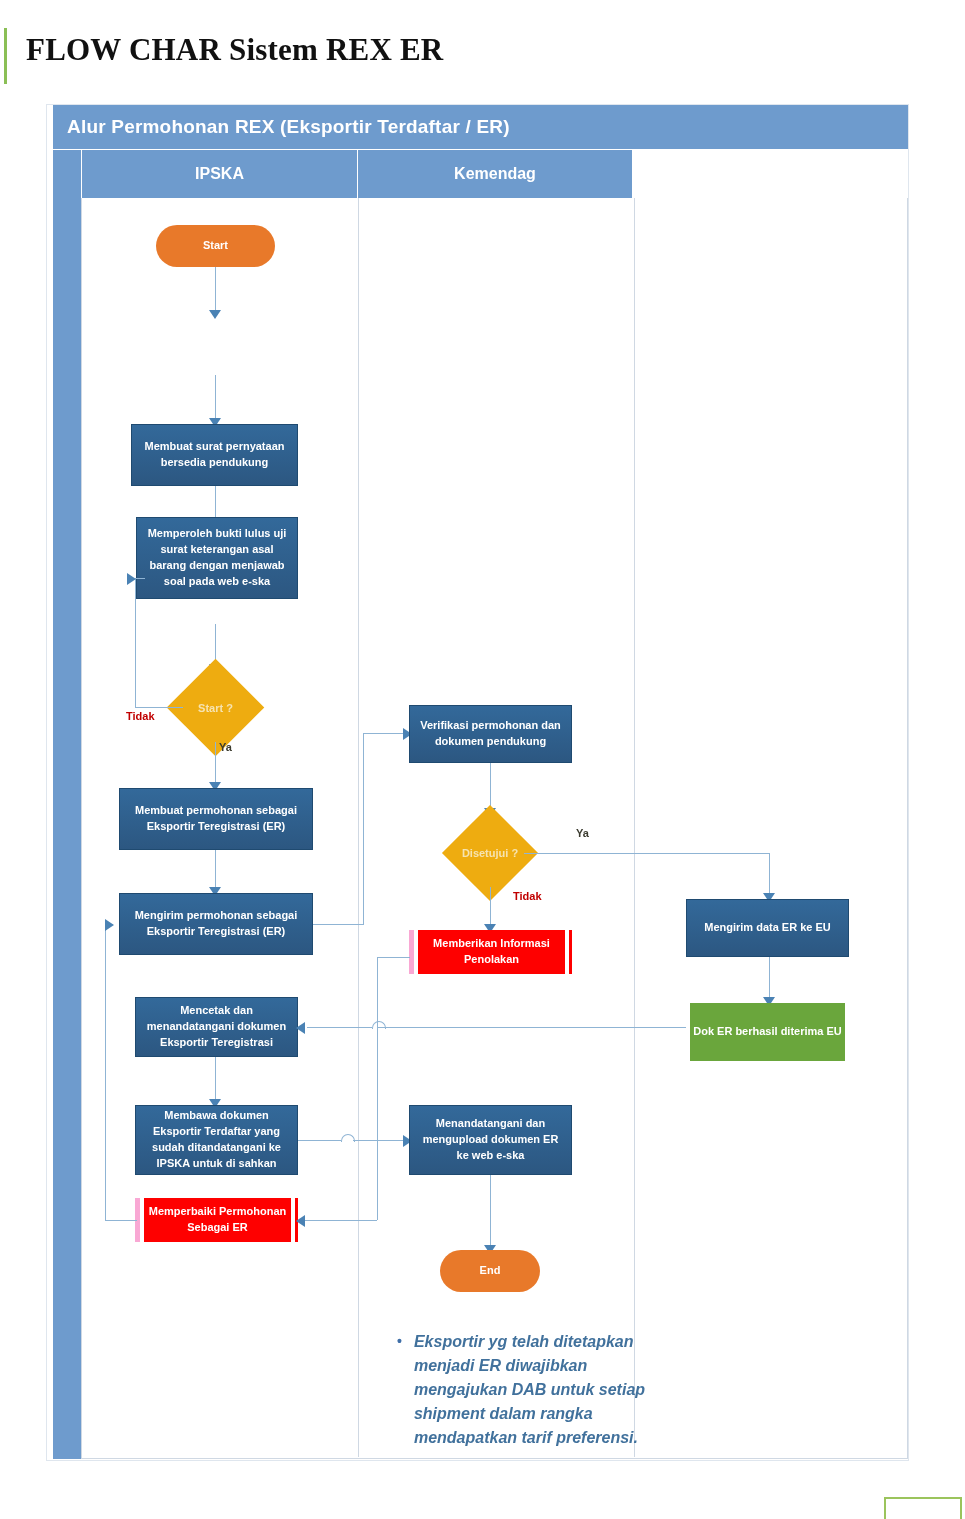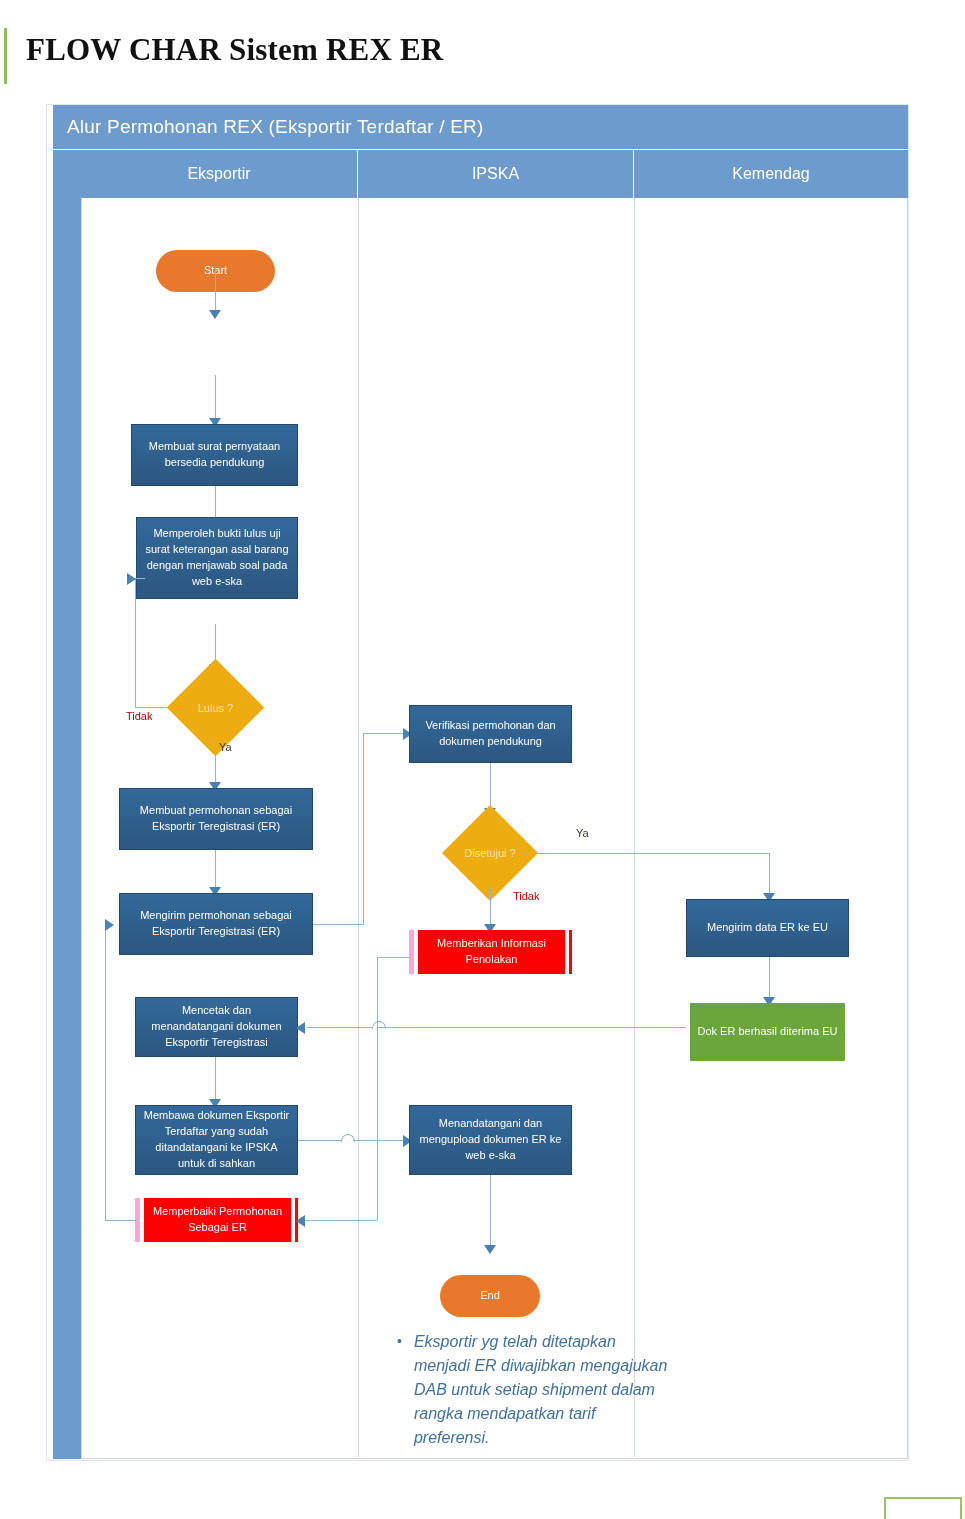--- a/index.html
+++ b/index.html
@@ -3,39 +3,39 @@
 <meta charset="utf-8">
 <style>
   html,body{margin:0;padding:0;background:#ffffff;}
   body{width:965px;height:1519px;position:relative;font-family:"Liberation Sans",sans-serif;overflow:hidden;}
 
   
   #title-accent{position:absolute;left:4px;top:28px;width:3px;height:56px;background:#8bbf56;}
   #page-title{position:absolute;left:26px;top:32px;font-family:"Liberation Serif",serif;font-weight:bold;font-size:31px;color:#111111;letter-spacing:.2px;white-space:nowrap;}
 
   
-  #diagram{position:absolute;left:47px;top:105px;width:861px;height:1355px;background:#ffffff;box-shadow:0 0 0 1px #dfe6ee;}
+  #diagram{position:absolute;left:47px;top:105px;width:861px;height:1355px;background:#ffffff;box-shadow:0 0 0 1px #dfe6ee;font-weight:bold;}
   #diagram-header{position:absolute;left:6px;top:0;width:855px;height:44px;background:#6e9bcd;color:#ffffff;font-size:19px;display:flex;align-items:center;padding-left:14px;box-sizing:border-box;letter-spacing:.2px;}
   #lane-strip{position:absolute;left:6px;top:45px;width:28px;height:1309px;background:#6e9bcd;}
   #lane-header-row{position:absolute;left:34px;top:45px;width:827px;height:48px;display:flex;}
   .lane-header{flex:0 0 auto;height:48px;background:#6e9bcd;color:#ffffff;display:flex;align-items:center;justify-content:center;font-size:16px;border-left:1px solid #ffffff;box-sizing:border-box;}
   #lane-header-0{width:276px;border-left:none;}
   #lane-header-1{width:276px;}
   #lane-header-2{width:275px;}
   #lane-body{position:absolute;left:34px;top:93px;width:827px;height:1261px;background:#ffffff;border:1px solid #cfd8e3;border-top:none;box-sizing:border-box;}
   .lane-div{position:absolute;top:0;width:1px;height:1259px;background:#cfd8e3;}
   #lane-div-1{left:276px;}
   #lane-div-2{left:552px;}
 
   
   #shapes{position:absolute;left:0;top:0;width:861px;height:1355px;}
   .node{position:absolute;box-sizing:border-box;display:flex;align-items:center;justify-content:center;text-align:center;color:#ffffff;font-size:11px;line-height:1.45;padding:2px 6px;}
   .proc{background:#2f5f8c;border:1px solid #1f4a70;}
   .proc-grad{background:linear-gradient(180deg,#33699a 0%,#2c5781 100%);}
-  .term{background:#e8792a;border-radius:26px;font-size:11px;margin-top:25px;}
+  .term{background:#e8792a;border-radius:26px;font-size:11px;}
   .danger{background:#fe0000;border-left:5px solid #f9a8d4;border-right:3px solid #fe0000;box-shadow:inset 4px 0 0 #ffffff, inset -4px 0 0 #ffffff;}
   .ok{background:#6aa63c;box-shadow:inset 4px 0 0 #ffffff, inset -4px 0 0 #ffffff;}
   .diamond-wrap{position:absolute;}
   .diamond{position:absolute;left:0;top:0;width:100%;height:100%;background:#eeac10;transform:rotate(45deg);}
   .diamond-text{position:absolute;left:0;top:0;width:100%;height:100%;display:flex;align-items:center;justify-content:center;color:#f6e3b0;font-size:11px;}
 
   .lbl{position:absolute;font-size:11px;}
   .lbl-no{color:#c00000;}
   .lbl-yes{color:#3c3c30;}
 
@@ -63,21 +63,20 @@
 <div id="title-accent"></div>
 <div id="page-title">FLOW CHAR Sistem REX ER</div>
 
 <div id="diagram">
 
   <div id="diagram-header">Alur Permohonan REX (Eksportir Terdaftar / ER)</div>
 
   <div id="lane-strip"></div>
 
   <div id="lane-header-row">
-    <div class="lane-header" id="lane-header-0">Eksportir</div>
     <div class="lane-header" id="lane-header-1">IPSKA</div>
     <div class="lane-header" id="lane-header-2">Kemendag</div>
   </div>
 
   <div id="lane-body">
     <div class="lane-div" id="lane-div-1"></div>
     <div class="lane-div" id="lane-div-2"></div>
   </div>
 
   <div id="shapes">
@@ -92,21 +91,21 @@
     <div class="node proc proc-grad" style="left:84px;top:319px;width:167px;height:62px;">Membuat surat pernyataan bersedia pendukung</div>
     <div class="ln lnv" style="left:168px;top:381px;height:55px;"></div>
     <div class="arrow arrow-d" style="left:162px;top:431px;"></div>
 
     <div class="node proc proc-grad" style="left:89px;top:412px;width:162px;height:82px;">Memperoleh bukti lulus uji surat keterangan asal barang dengan menjawab soal pada web e-ska</div>
     <div class="ln lnv" style="left:168px;top:519px;height:45px;"></div>
     <div class="arrow arrow-d" style="left:162px;top:559px;"></div>
 
     <div class="diamond-wrap" style="left:134px;top:568px;width:69px;height:69px;">
       <div class="diamond"></div>
-      <div class="diamond-text">Lulus ?</div>
+      <div class="diamond-text">Start ?</div>
     </div>
 
     <div class="ln lnh" style="left:88px;top:602px;width:48px;"></div>
     <div class="ln lnv" style="left:88px;top:473px;height:130px;"></div>
     <div class="ln lnh" style="left:88px;top:473px;width:10px;"></div>
     <div class="arrow arrow-r" style="left:80px;top:468px;"></div>
     <div class="lbl lbl-no" style="left:79px;top:605px;">Tidak</div>
     <div class="lbl lbl-yes" style="left:172px;top:636px;">Ya</div>
 
     <div class="ln lnv" style="left:168px;top:637px;height:45px;"></div>

